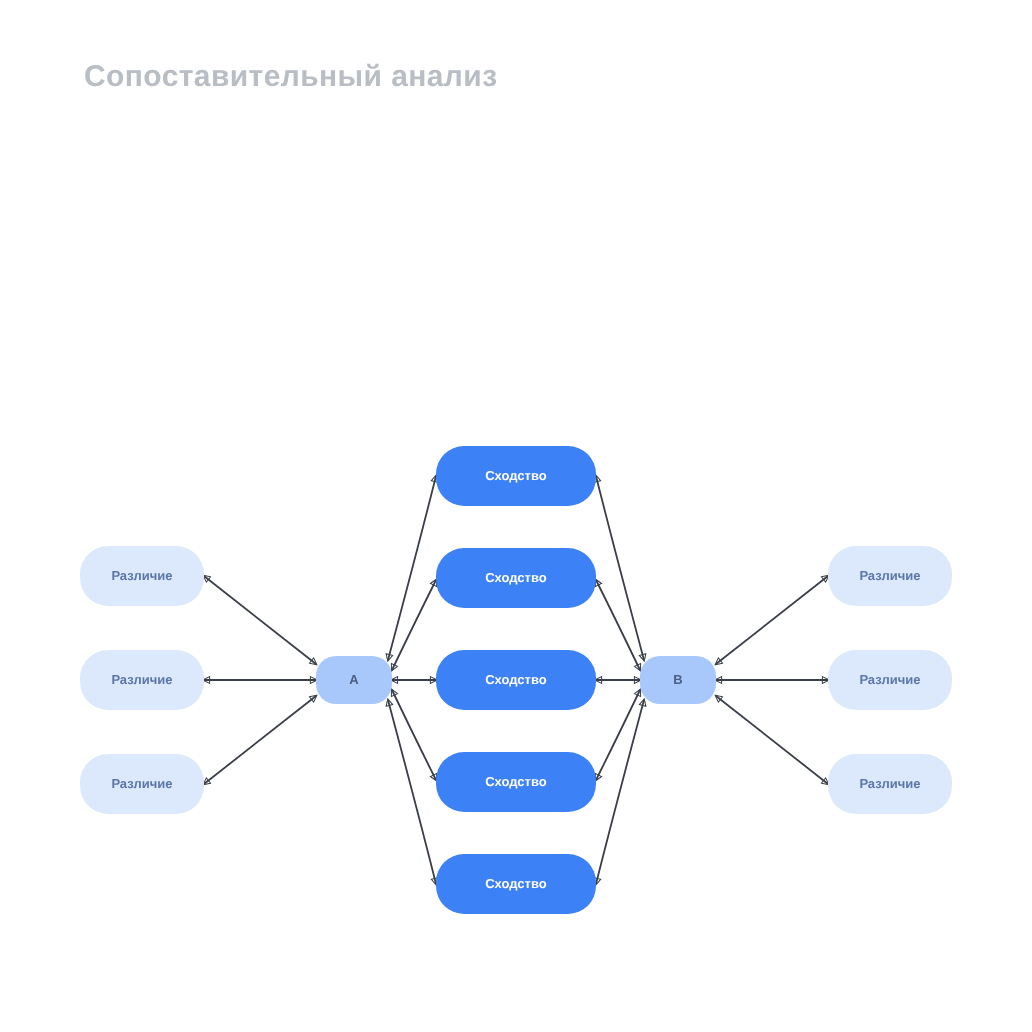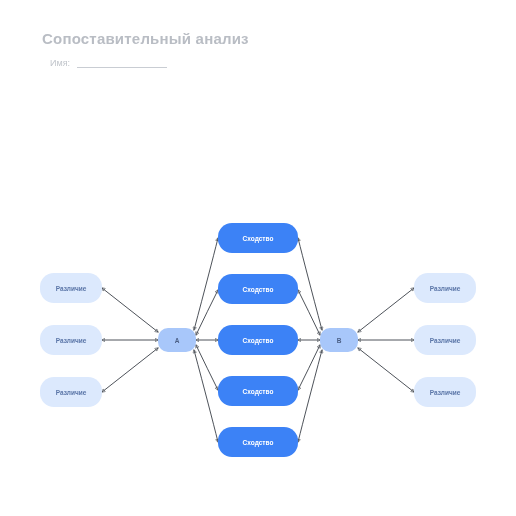--- a/index.html
+++ b/index.html
@@ -86,24 +86,20 @@
     stroke: #3a3f47;
     stroke-width: 0.9;
   }
 </style>
 </head>
 <body>
 <div class="page">
 
   <div class="title">Сопоставительный анализ</div>
 
-  <div id="meta-name" class="meta">
-    <span class="label">Имя:</span>
-    <span class="line"></span>
-  </div>
 
   <svg class="connectors">
     <defs>
       <marker id="ah" viewBox="0 0 8 8" refX="6" refY="4" markerWidth="5" markerHeight="5" orient="auto-start-reverse">
         <path d="M1 1 L7 4 L1 7 Z" fill="#3a3f47"></path>
       </marker>
     </defs>
 
     <path d="M158 332 Q130 310 102 288" marker-start="url(#ah)" marker-end="url(#ah)"></path>
     <path d="M158 340 L102 340" marker-start="url(#ah)" marker-end="url(#ah)"></path>

